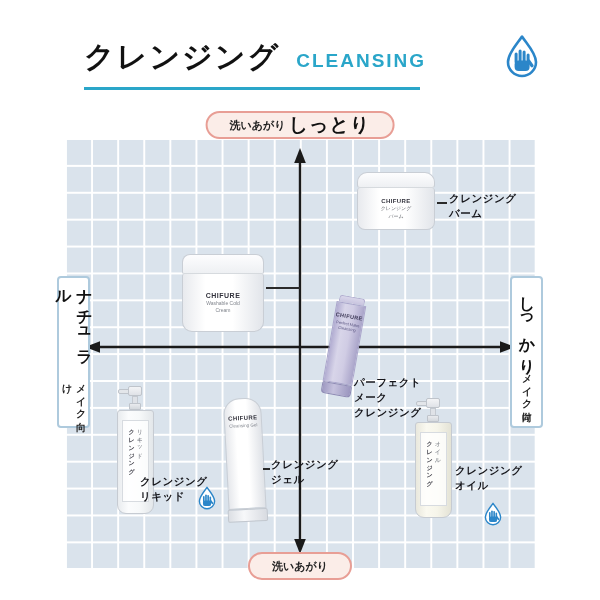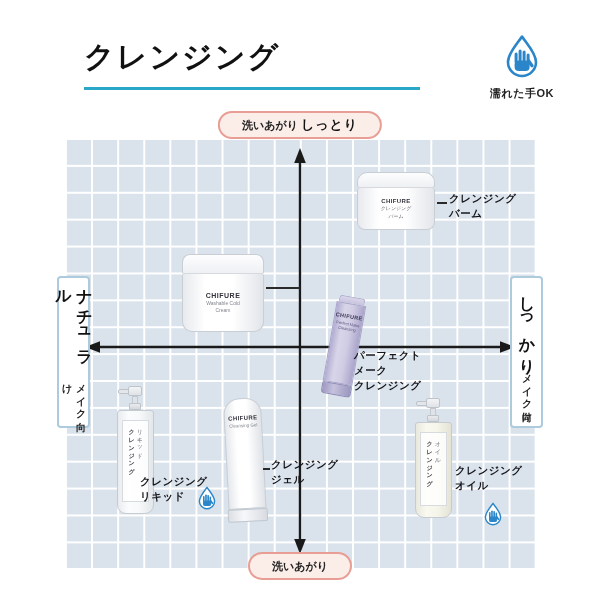--- a/index.html
+++ b/index.html
@@ -36,21 +36,21 @@
   .axes { position:absolute; left:0; top:0; width:600px; height:600px; z-index:1; pointer-events:none; }
   .axes line { stroke:var(--axis-black,#1A1A1A); stroke-width:2.4; }
   .axes polygon { fill:var(--axis-black,#1A1A1A); }
 
   
   .pill { position:absolute; left:50%; transform:translateX(-50%); height:28px; padding:0 22px;
     background:var(--pink-bg,#FBEDE8); border:2px solid var(--pink-border,#E89E95); border-radius:16px;
     display:flex; align-items:center; justify-content:center; gap:3px; z-index:3; white-space:nowrap; }
   .pill-top { top:111px; } .pill-bottom { top:552px; }
   .pill-small { font-size:11px; font-weight:600; color:#222; }
-  .pill-big { font-size:13px; font-weight:800; color:#111; letter-spacing:1px;text-align:center; }
+  .pill-big { font-size:19px; font-weight:800; color:#111; letter-spacing:1px;text-align:center; }
 
   .side-box { position:absolute; width:33px; height:152px; background:#fff;
     border:2px solid var(--blue-border,#AECADD); border-radius:4px; z-index:3;
     writing-mode:vertical-rl; text-orientation:upright;
     display:flex; align-items:center; justify-content:center; }
   .side-left { left:57px; top:276px; } .side-right { left:510px; top:276px; }
   .side-big { font-size:16px; font-weight:700; color:#111; letter-spacing:2px; }
   .side-small { font-size:10px; font-weight:600; color:#222; letter-spacing:1px; }
 
   
@@ -105,21 +105,21 @@
   .pk-vert2 { writing-mode:vertical-rl; text-orientation:upright; font-size:6px; color:#6a6e76; letter-spacing:1px; line-height:1.4; }
   .bottle-liquid { left:116px; top:386px; width:40px; height:130px; }
   .bottle-liquid .bbody { height:104px; }
   .bottle-oil { left:414px; top:398px; width:40px; height:122px; }
   .bottle-oil .bbody { height:96px; background:linear-gradient(90deg,#e9e8dd,#faf9f0 30%,#f6f5ea 60%,#e4e3d6); }
 
   
   .callout { position:absolute; z-index:4; font-size:10.5px; font-weight:700; line-height:15px; color:#15151a; letter-spacing:.5px; white-space:nowrap; }
   .co-balm { left:449px; top:191px; }
   .co-cream { left:303px; top:261px; }
-  .co-perfect { left:354px; top:348px; }
+  .co-perfect { left:354px; top:375px; }
   .co-liquid { left:140px; top:474px; }
   .co-gel { left:271px; top:457px; }
   .co-oil { left:455px; top:463px; }
 
   .connector { position:absolute; height:2px; background:#2a2a2a; z-index:4; }
   .cn-cream { left:266px; top:287px; width:34px; }
   .cn-balm { left:437px; top:202px; width:10px; }
   .cn-gel { left:263px; top:468px; width:7px; }
 </style>
 </head>
@@ -138,28 +138,28 @@
           <rect x="24.6" y="19.5" width="3" height="10" rx="1.5"></rect>
           <rect x="12.6" y="26.5" width="15" height="10.5" rx="4"></rect>
           <rect x="26.5" y="25" width="3.2" height="9" rx="1.6" transform="rotate(-35 28 29)"></rect>
         </g>
       </g>
     </defs>
   </svg>
 
   <div class="header">
     <span class="title-jp">クレンジング</span>
+    <span class="title-en">CLEANSING</span>
   </div>
   <div class="title-underline"></div>
 
   <div class="wet-badge">
     <svg class="wet-icon-lg" viewBox="0 0 40 46">
         <use href="#wet-hand-symbol"></use>
       </svg>
-    <div class="wet-caption">濡れた手OK</div>
   </div>
 
   <div class="grid"></div>
 
   <svg class="axes" viewBox="0 0 600 600">
     <line x1="300" y1="162" x2="300" y2="540"></line>
     <polygon points="300,148 294.2,163 305.8,163"></polygon>
     <polygon points="300,554 294.2,539 305.8,539"></polygon>
     <line x1="99" y1="347" x2="501" y2="347"></line>
     <polygon points="85,347 100,341.2 100,352.8"></polygon>

